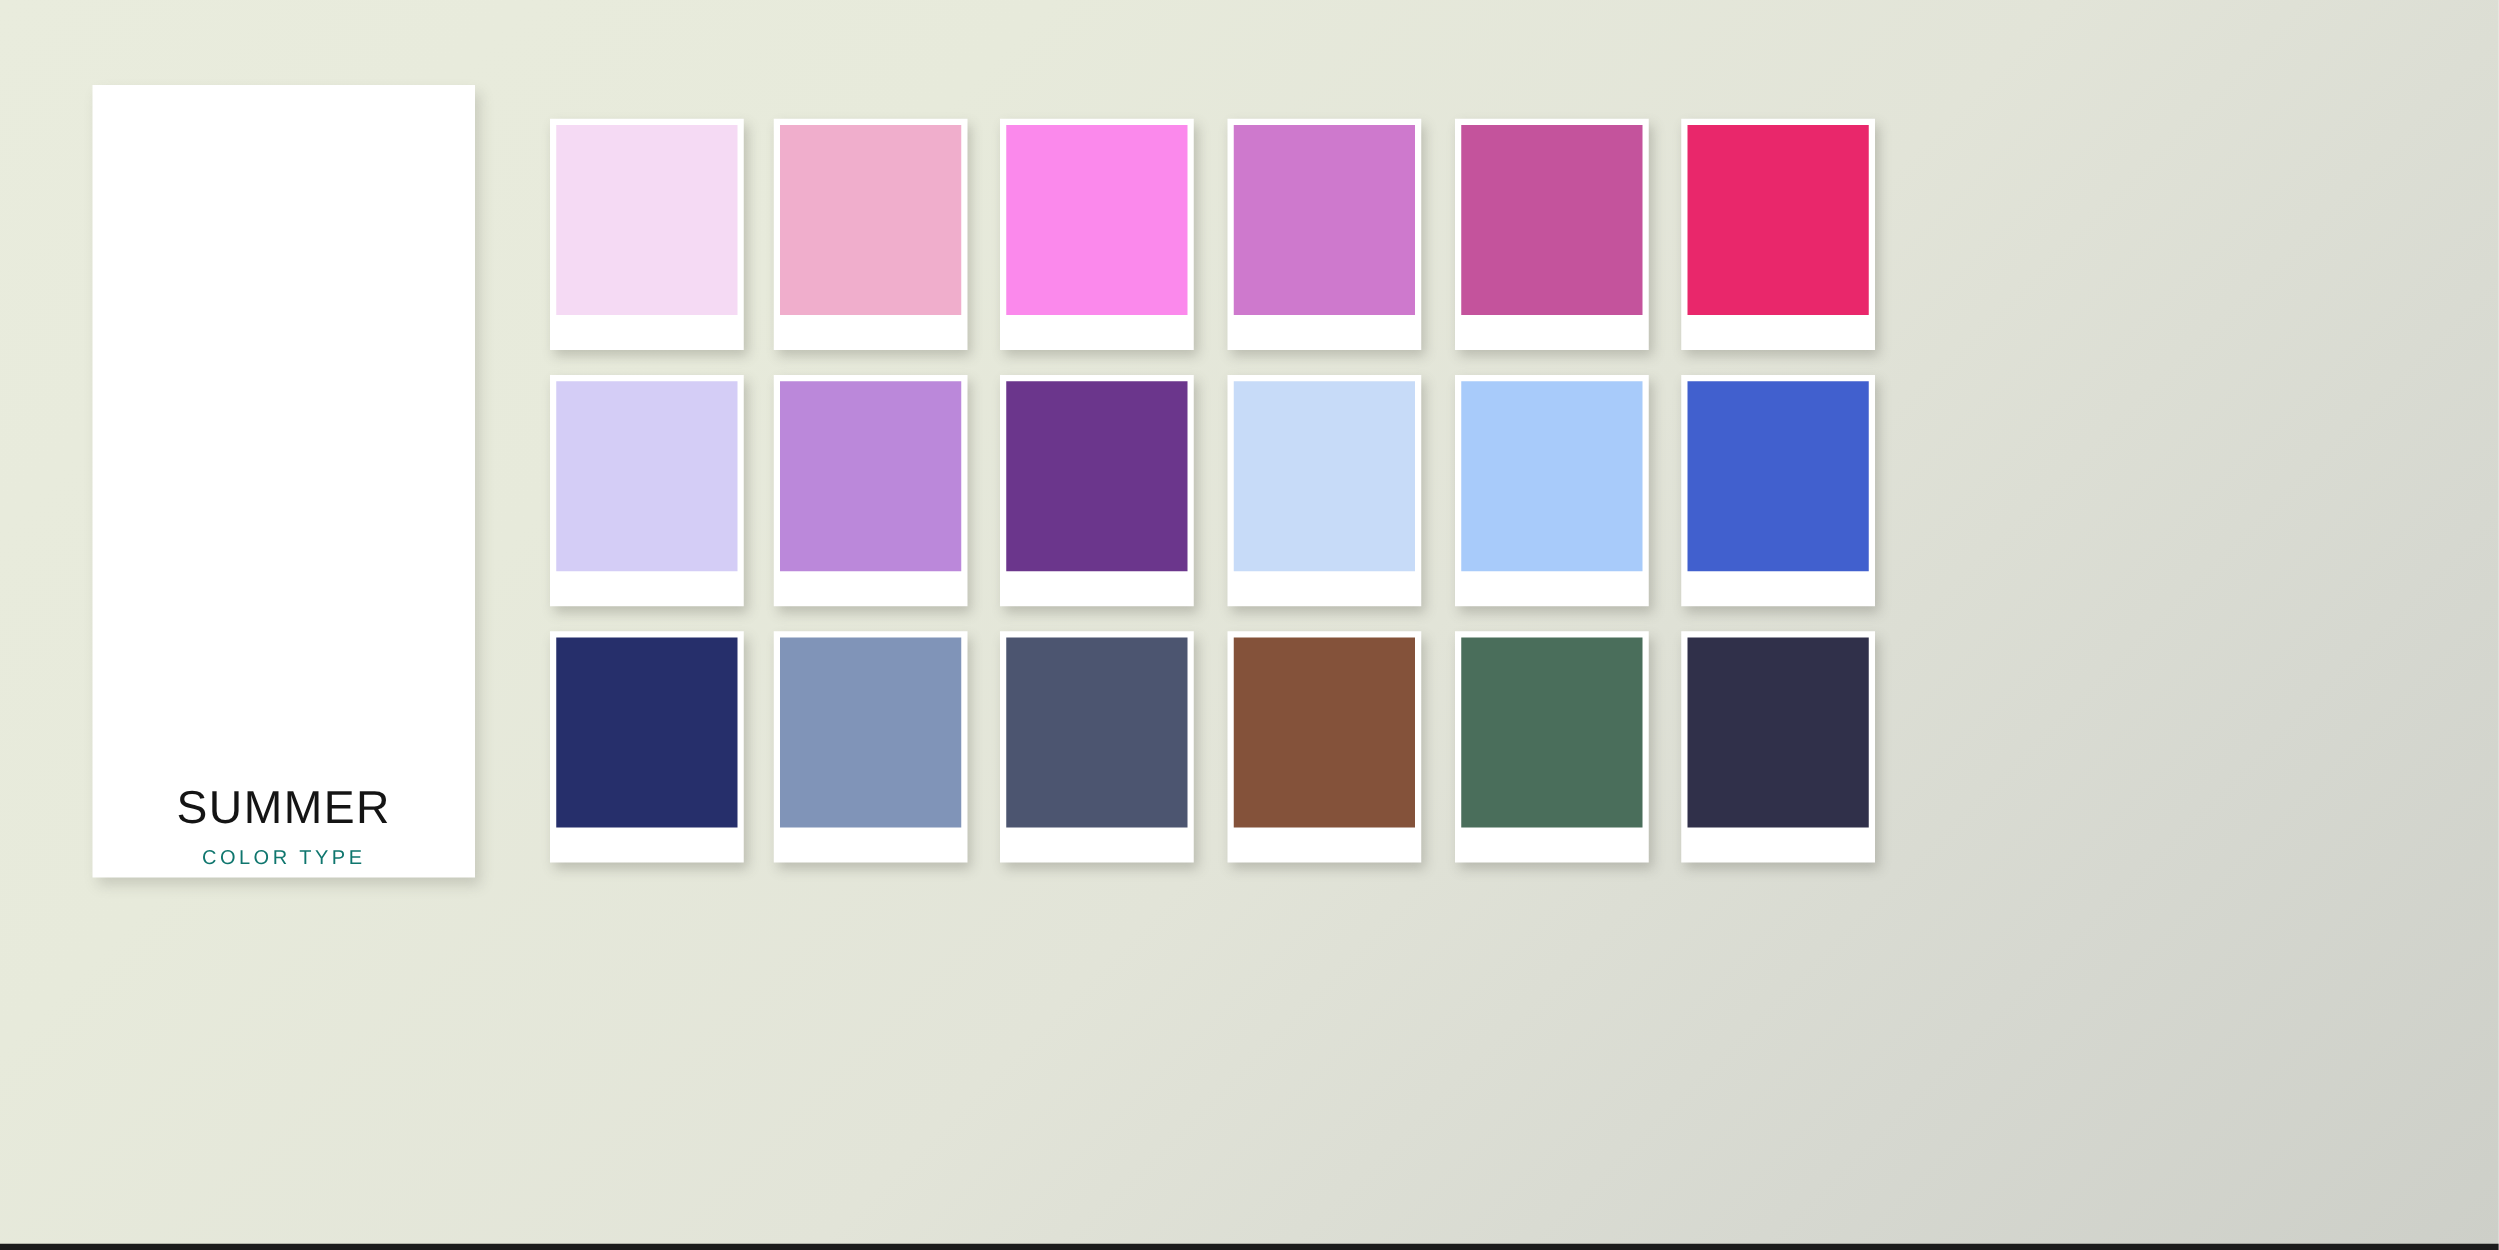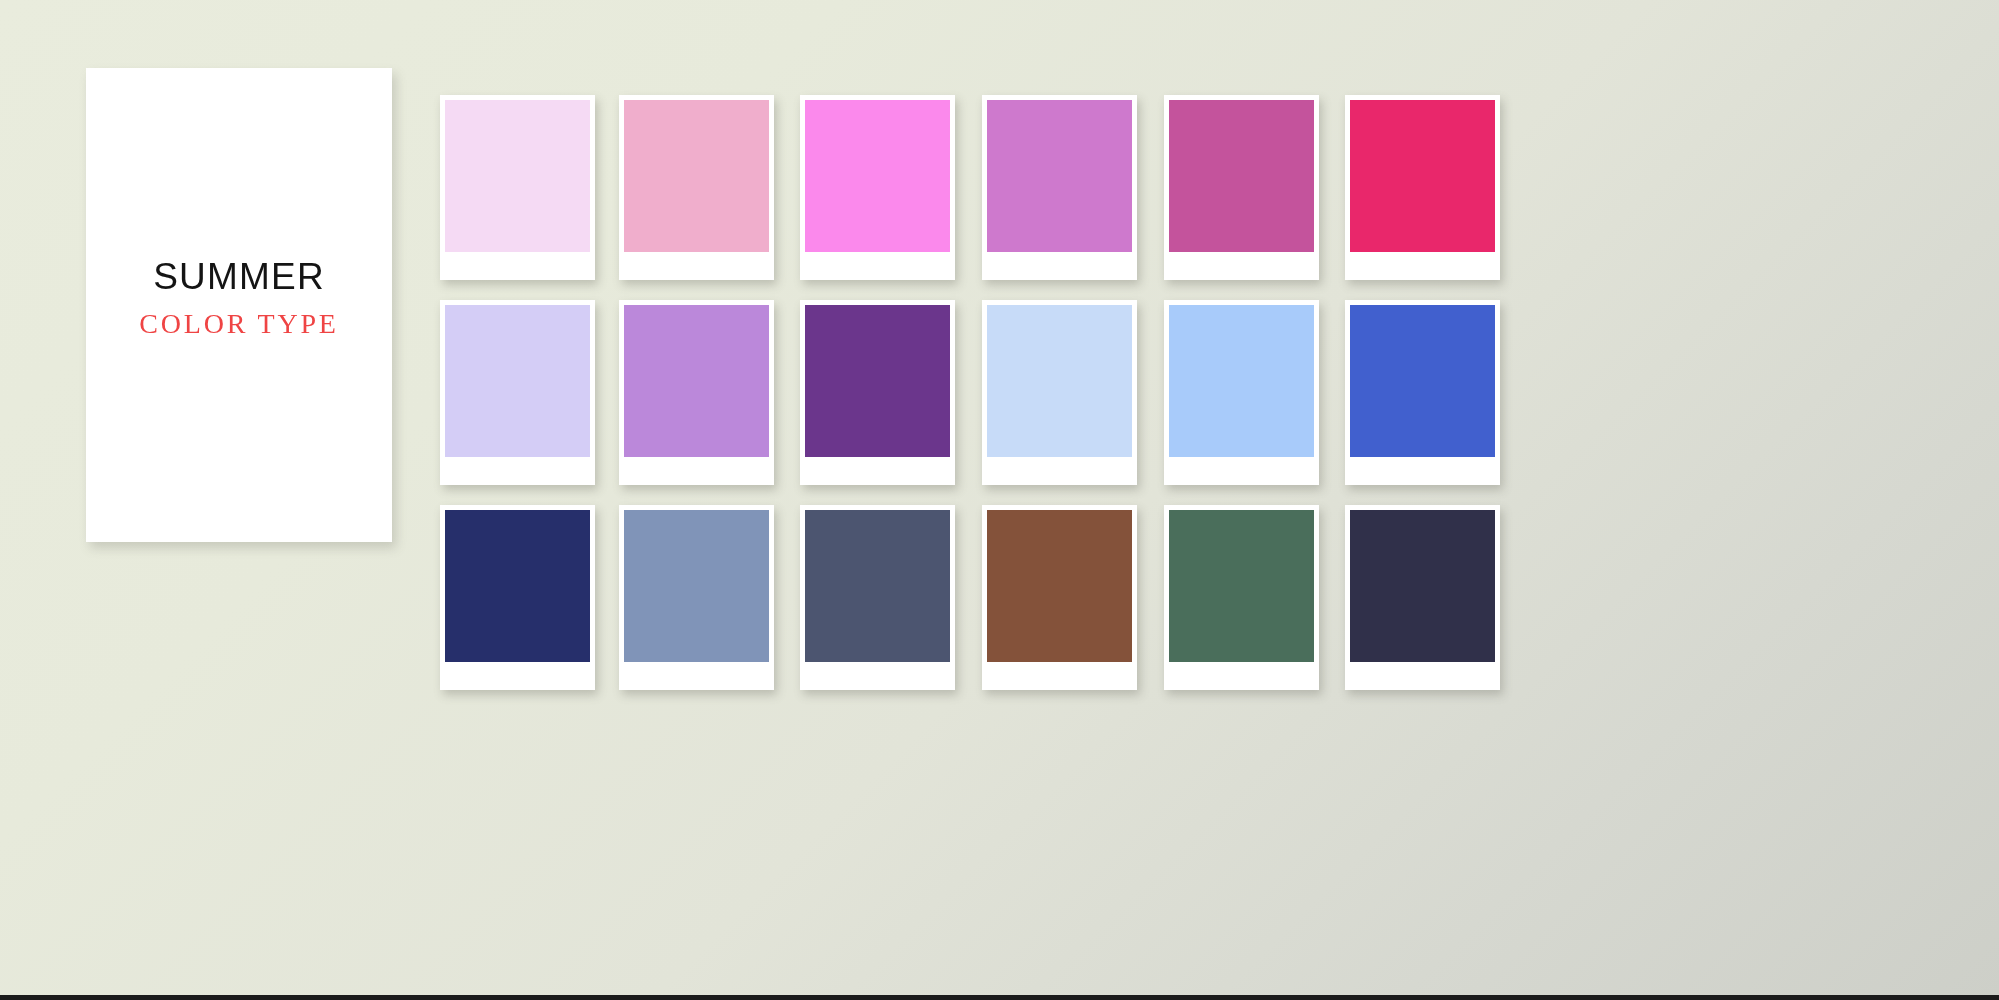--- a/index.html
+++ b/index.html
@@ -28,50 +28,50 @@
     left: 0;
     bottom: 0;
     width: 1999px;
     height: 5px;
     background: #1b1b1b;
   }
 
   
   #title-card {
     position: absolute;
-    left: 86px;
+    left: 74px;
     top: 68px;
     width: 306px;
-    height: 474px;
+    height: 634px;
     background: #ffffff;
     box-shadow: 4px 6px 10px rgba(90, 92, 80, 0.22);
     display: flex;
     flex-direction: column;
     align-items: center;
-    justify-content: center;
+    justify-content: flex-end;
   }
   #title-inner {
     text-align: center;
     transform: translateY(-6px);
   }
   #palette-title {
     font-family: "Liberation Sans", sans-serif;
     font-size: 37px;
     letter-spacing: 1.2px;
     color: #141414;
     font-weight: 400;
     line-height: 1.05;
     white-space: nowrap;
   }
   #palette-subtitle {
     margin-top: 12px;
-    font-family: Liberation Serif, serif;
-    font-size: 28px;
+    font-family: Liberation Sans, sans-serif;
+    font-size: 16px;
     letter-spacing: 2.8px;
-    color: #ef4444;
+    color: #0f766e;
     font-weight: 400;
     white-space: nowrap;
   }
 
   
   #swatch-grid {
     position: absolute;
     left: 440px;
     top: 95px;
     width: 1505px;

